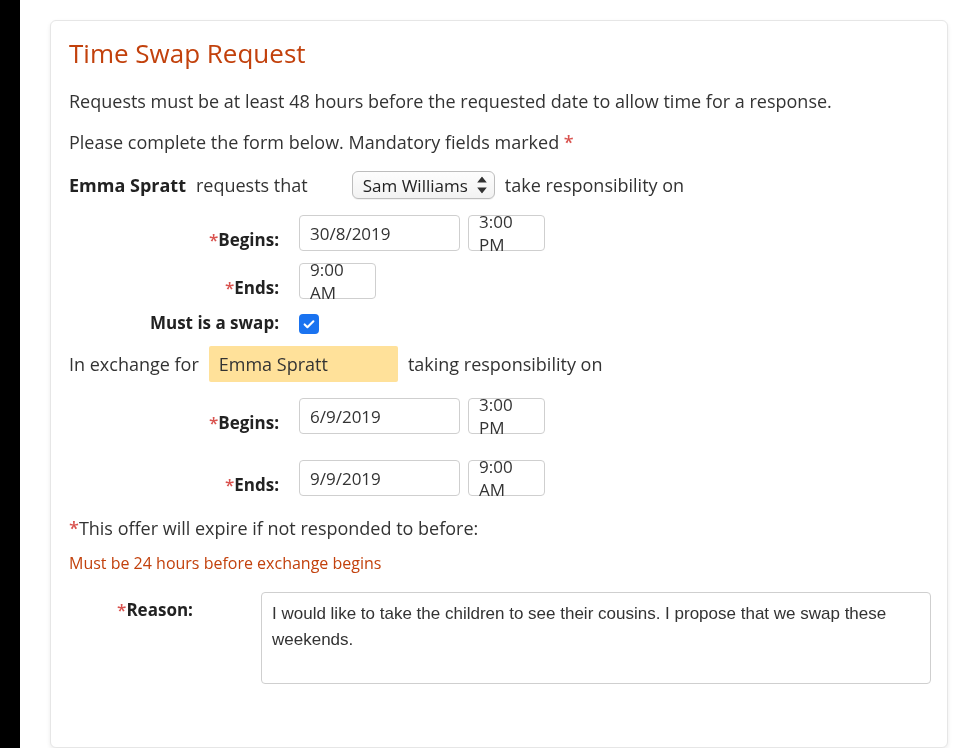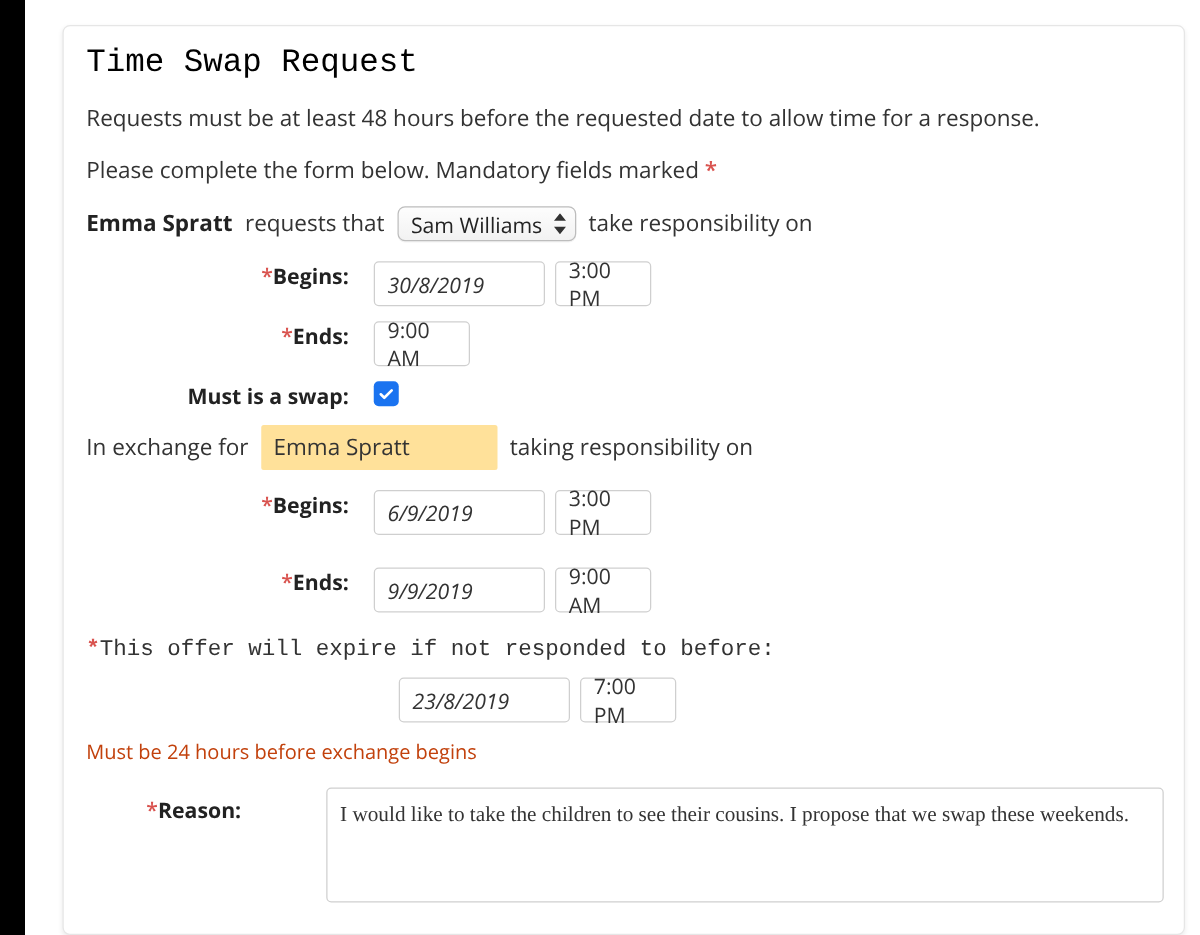--- a/index.html
+++ b/index.html
@@ -22,24 +22,23 @@
     top: 20px;
     bottom: 0;
     background: #fff;
     border: 1px solid #e6e6e6;
     border-radius: 6px;
     box-shadow: 0 2px 4px rgba(0,0,0,0.08);
     padding: 14px 16px 20px 18px;
   }
   .title {
     font-size: 26px;
-    color: #000000;
+    color: #c2410c;
     font-weight: 400;
     margin: 0 0 18px 0;
-    font-family: Liberation Mono, monospace;
   }
   .helper {
     font-size: 18px;
     color: #333;
     margin: 0 0 16px 0;
     line-height: 1.4;
   }
   .req-asterisk {
     color: #d9534f;
     font-weight: 600;
@@ -60,32 +59,33 @@
     align-items: center;
     border: 1px solid #bdbdbd;
     border-radius: 6px;
     background: linear-gradient(#fdfdfd,#f2f2f2);
     height: 28px;
     padding: 0 26px 0 10px;
     font-size: 17px;
     color: #222;
     box-shadow: 0 1px 0 rgba(0,0,0,0.05);
     cursor: default;
+    margin-left: 34px;
   }
   .select-caret {
     position: absolute;
     right: 6px;
     top: 50%;
     transform: translateY(-50%);
     width: 12px;
   }
   .select-caret svg { display: block; }
   .row {
     display: flex;
-    align-items: flex-start;
+    align-items: flex-end;
     margin: 0 0 12px 0;
   }
   .row .label {
     width: 230px;
     text-align: right;
     font-size: 17px;
     color: #222;
     padding-right: 20px;
   }
   .row .label.bold { font-weight: 700; }
@@ -98,21 +98,21 @@
     height: 36px;
     border: 1px solid #cfcfcf;
     border-radius: 4px;
     font-size: 17px;
     color: #333;
     padding: 0 10px;
     background: #fff;
     display: flex;
     align-items: center;
   }
-  .input.date { width: 137px; font-style: italic; }
+  .input.date { width: 161px; }
   .input.time { width: 77px; }
   .checkbox {
     width: 20px;
     height: 20px;
     border-radius: 4px;
     background: #1a73f0;
     display: flex;
     align-items: center;
     justify-content: center;
     position: relative;
@@ -141,21 +141,21 @@
     width: 670px;
     min-height: 92px;
     border: 1px solid #cfcfcf;
     border-radius: 4px;
     font-size: 17px;
     color: #333;
     padding: 8px 10px;
     background: #fff;
     line-height: 1.5;
     resize: none;
-    font-family: Liberation Serif, serif;
+    font-family: Liberation Sans, sans-serif;
   }
   .left-black {
     position: absolute;
     left: 0;
     top: 0;
     bottom: 0;
     width: 20px;
     background: #000;
   }
 </style>
@@ -240,31 +240,24 @@
     <div class="row">
       <div class="label bold">
         <span class="req-asterisk">*</span><span>Ends:</span>
       </div>
       <div class="controls">
         <div class="input date">9/9/2019</div>
         <div class="input time">9:00 AM</div>
       </div>
     </div>
 
-    <p class="exp-label" style="margin-top:20px;font-family:Liberation Mono, monospace;">
+    <p class="exp-label" style="margin-top:20px;">
       <span class="req-asterisk">*</span><span>This offer will expire if not responded to before:</span>
     </p>
 
-    <div class="row">
-      <div class="label" style="width:250px;"></div>
-      <div class="controls">
-        <div class="input date">23/8/2019</div>
-        <div class="input time">7:00 PM</div>
-      </div>
-    </div>
 
     <p class="hint">Must be 24 hours before exchange begins</p>
 
     <div class="row" style="align-items:flex-start;">
       <div class="label bold" style="padding-top:6px;text-align:center;">
         <span class="req-asterisk">*</span><span>Reason:</span>
       </div>
       <div class="controls">
         <div class="textarea">I would like to take the children to see their cousins. I propose that we swap these weekends.</div>
       </div>

